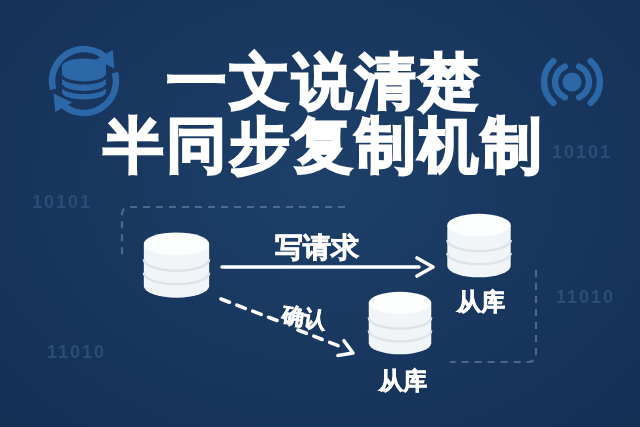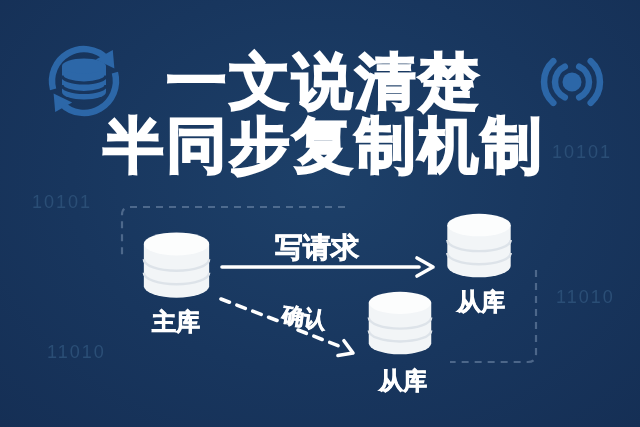--- a/index.html
+++ b/index.html
@@ -20,21 +20,21 @@
     position:absolute;left:0;top:50px;width:648px;
     text-align:center;color:#ffffff;font-weight:900;
     font-size:60px;line-height:64px;letter-spacing:3px;
     -webkit-text-stroke:2.2px #ffffff;
     white-space:nowrap;
   }
   .title .line{display:block;}
 
   
   .wm{
-    position:absolute;color:#2d5179;font-weight:400;
+    position:absolute;color:#2d5179;font-weight:700;
     font-size:18px;letter-spacing:2px;opacity:.9;
     filter:blur(.4px);user-select:none;
   }
 
   
   .node-label{
     position:absolute;width:90px;text-align:center;color:#ffffff;
     font-weight:900;font-size:24px;-webkit-text-stroke:.8px #fff;
   }
   .arrow-label{
@@ -106,21 +106,20 @@
   </svg>
 
   <svg class="abs" style="left:140px;top:230px;" width="73" height="72" viewBox="0 0 76 74" aria-hidden="true">
     <path d="M4,14 V58 A34,12 0 0 0 72,58 V14 Z" fill="#f2f5f7"></path>
     <ellipse cx="38" cy="14" rx="34" ry="12" fill="#fcfdfd"></ellipse>
     <g fill="none" stroke="#dde3e9" stroke-width="2.6">
       <path d="M4,30 A34,12 0 0 0 72,30"></path>
       <path d="M4,44 A34,12 0 0 0 72,44"></path>
     </g>
   </svg>
-  <div class="node-label" style="left:131px;top:306px;">主库</div>
 
   <svg class="abs" style="left:443px;top:212px;" width="72" height="69" viewBox="0 0 76 74" aria-hidden="true">
     <path d="M4,14 V58 A34,12 0 0 0 72,58 V14 Z" fill="#f2f5f7"></path>
     <ellipse cx="38" cy="14" rx="34" ry="12" fill="#fcfdfd"></ellipse>
     <g fill="none" stroke="#dde3e9" stroke-width="2.6">
       <path d="M4,30 A34,12 0 0 0 72,30"></path>
       <path d="M4,44 A34,12 0 0 0 72,44"></path>
     </g>
   </svg>
   <div class="node-label" style="left:436px;top:286px;">从库</div>

